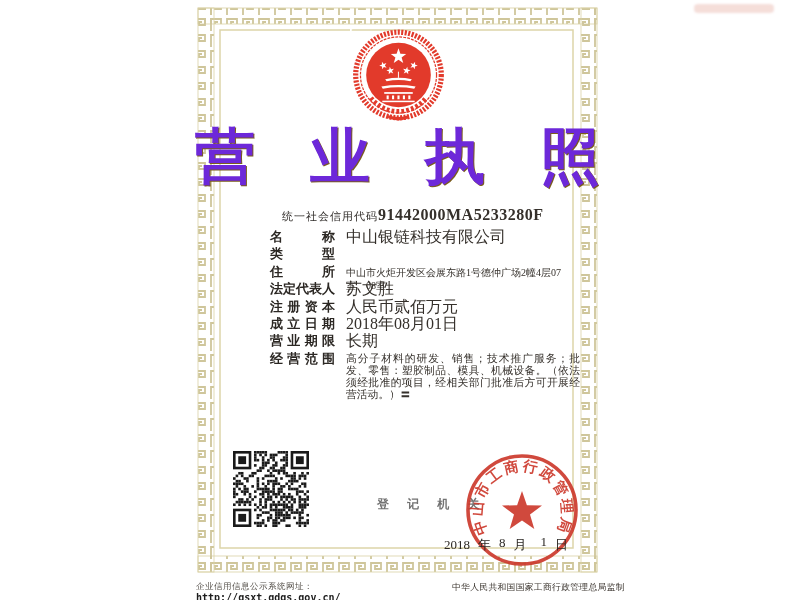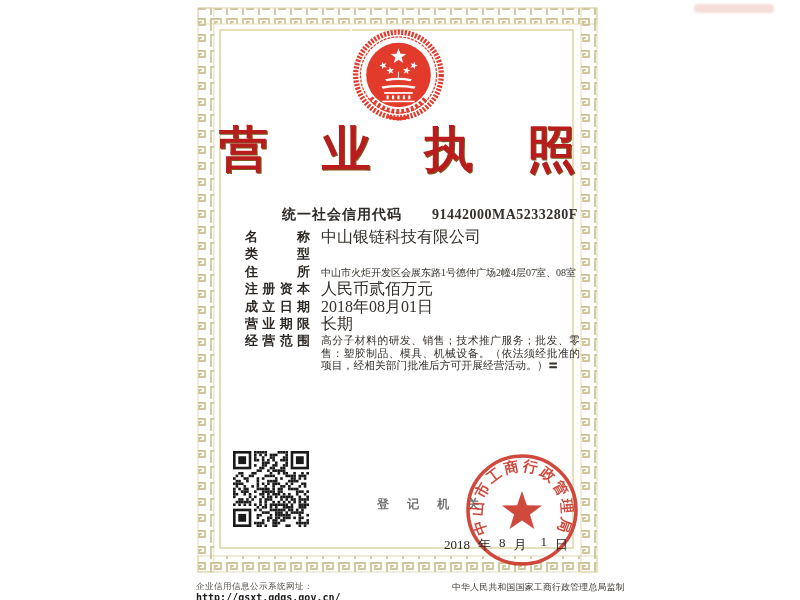--- a/index.html
+++ b/index.html
@@ -8,39 +8,40 @@
     font-family:"Liberation Serif","DejaVu Serif",serif;color:#2f2b28;
   }
   .abs{position:absolute;}
   
   #frame-svg{left:0;top:0;}
   
   #emblem{left:350px;top:29px;}
   
   .title{
     left:0;top:117px;width:795px;text-align:center;
-    font-family:Liberation Sans, sans-serif;
-    font-size:49px;font-weight:bold;color:#b91c1c;
+    font-family:Liberation Serif, serif;
+    font-size:60px;font-weight:bold;color:#6d28d9;
     letter-spacing:20px;text-indent:20px;
     text-shadow:1px 1px 0 #7a5c1e;
   }
   .copy-line{left:0;top:181px;width:795px;display:flex;justify-content:center;align-items:baseline;}
   .copy-main{color:#a28030;font-size:21px;font-weight:bold;letter-spacing:5px;}
   .copy-no{color:#353028;font-size:12.5px;margin-left:12px;}
   .credit-line{left:282px;top:206px;display:flex;align-items:baseline;}
-  .credit-label{font-size:14px;font-weight:bold;letter-spacing:1px;}
-  .credit-code{font-size:14px;margin-left:30px;letter-spacing:0.5px;font-weight:bold;color:#35302b;}
+  .credit-label{font-size:11px;font-weight:normal;letter-spacing:1px;}
+  .credit-code{font-size:16px;letter-spacing:0.5px;font-weight:bold;color:#35302b;}
   
   .fields{left:245px;top:230px;width:335px;}
   .frow{display:flex;align-items:flex-start;height:17.4px;}
   .frow.tall{height:auto;}
   .flabel{
     width:65px;min-width:65px;font-weight:bold;font-size:13px;line-height:14px;
     text-align:justify;text-align-last:justify;color:#2b2723;
     font-family:"DejaVu Sans","Liberation Sans",sans-serif;
+    margin-left:25px;
   }
   .fvalue{margin-left:11px;font-size:16px;line-height:14px;color:#35302b;}
   .fvalue.small{font-size:10px;line-height:13px;padding-top:1px;}
   .fvalue.scope{font-size:10.8px;line-height:12.2px;width:262px;text-align:justify;}
   
   #qr{left:233px;top:451px;}
   .reg-label{left:377px;top:496px;font-size:12px;font-weight:bold;letter-spacing:7px;color:#737373;
     font-family:"DejaVu Sans","Liberation Sans",sans-serif;}
   #seal{left:461px;top:449px;opacity:0.9;}
   .date-line{left:444px;top:536px;font-size:13px;color:#2b2723;display:flex;align-items:baseline;}
@@ -117,20 +118,24 @@
     <div class="frow">
       <span class="flabel">名称</span>
       <span class="fvalue">中山银链科技有限公司</span>
     </div>
     <div class="frow">
       <span class="flabel">类型</span>
     </div>
     <div class="frow">
       <span class="flabel">住所</span>
       <span class="fvalue small">中山市火炬开发区会展东路1号德仲广场2幢4层07室、08室</span>
+    </div>
+    <div class="frow">
+      <span class="flabel">法定代表人</span>
+      <span class="fvalue">苏文胜</span>
     </div>
     <div class="frow">
       <span class="flabel">注册资本</span>
       <span class="fvalue">人民币贰佰万元</span>
     </div>
     <div class="frow">
       <span class="flabel">成立日期</span>
       <span class="fvalue">2018年08月01日</span>
     </div>
     <div class="frow">

